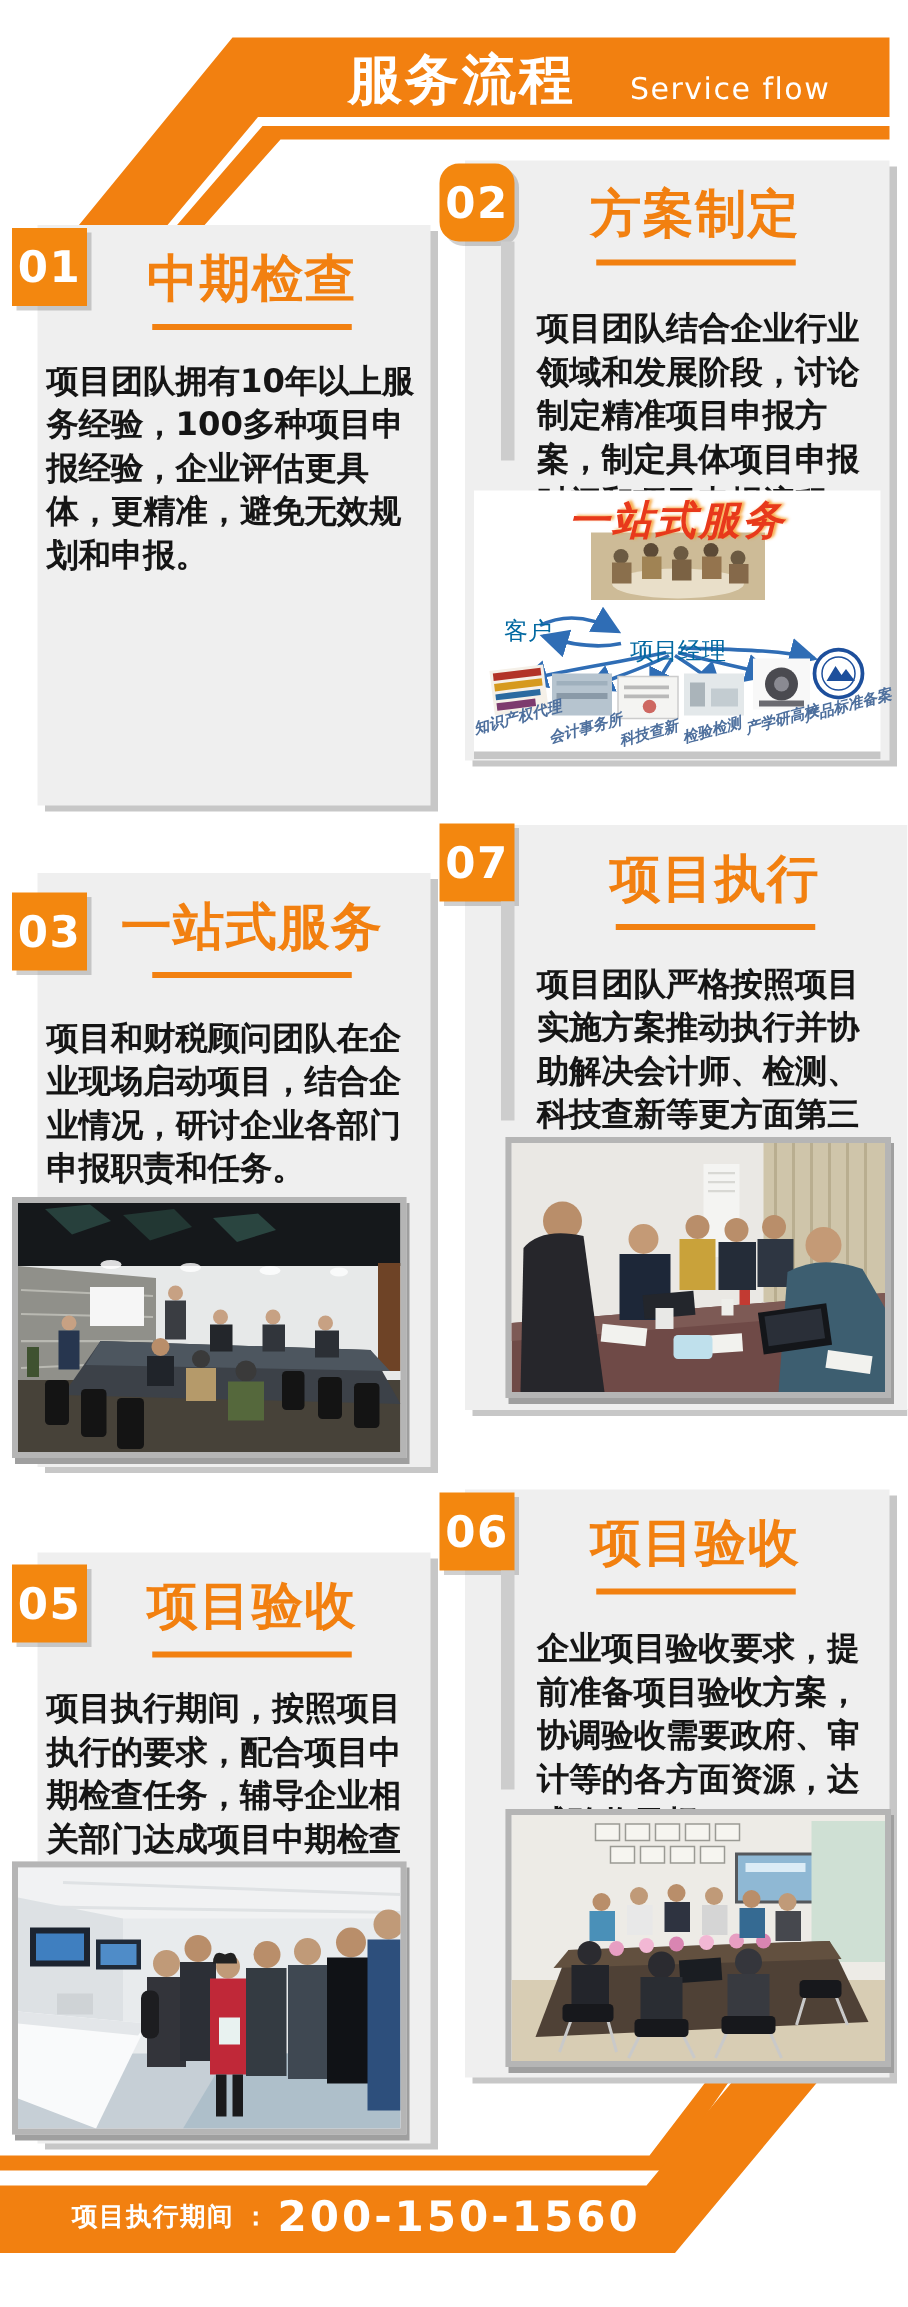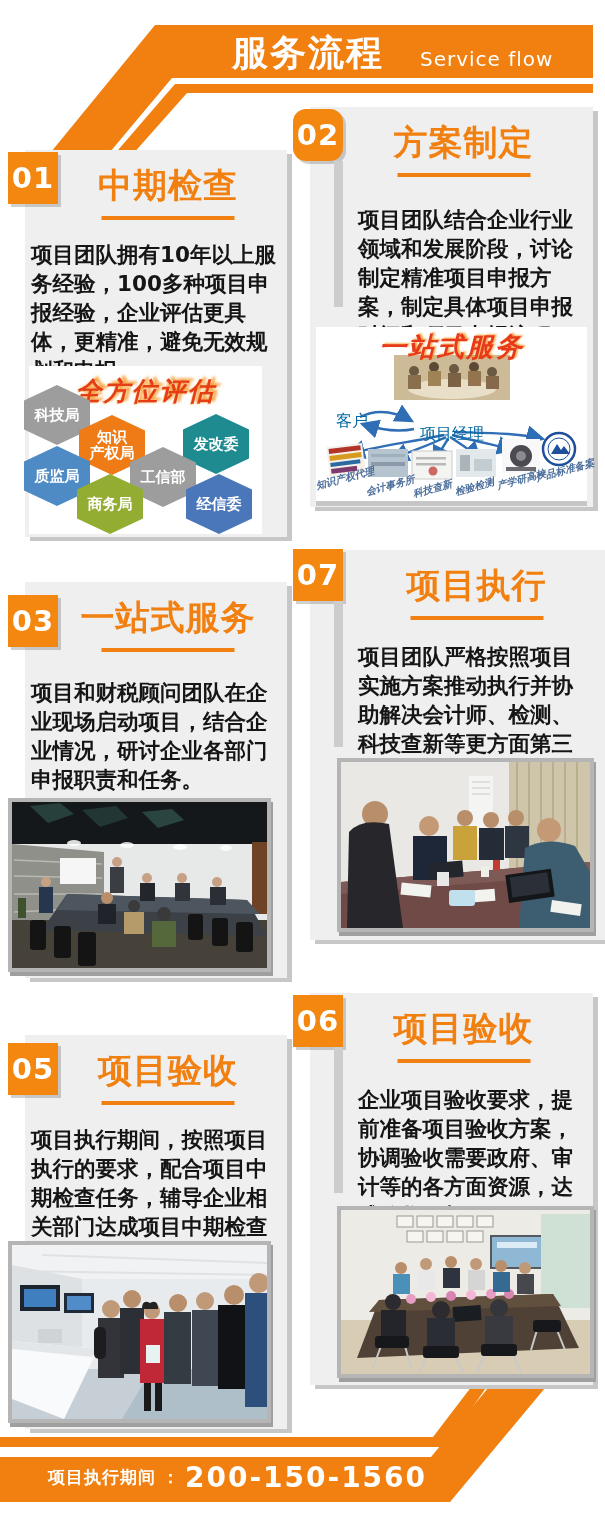--- a/index.html
+++ b/index.html
@@ -61,31 +61,20 @@
     <polygon points="155,25 593,25 593,78 172,78 110,152 51,152" fill="#f28010"></polygon>
     <polygon points="175,84 593,84 593,93 187,93 124,164 112,157" fill="#f28010"></polygon>
   </svg>
   <div class="hdr-zh">服务流程</div>
   <div class="hdr-en">Service flow</div>
 
   <div class="card" style="left:25px;top:150px;width:262px;height:387px;">
     <div class="title">中期检查</div>
     <div class="uline"></div>
     <div class="body" style="left:6px;top:90px;width:248px;">项目团队拥有10年以上服务经验，100多种项目申报经验，企业评估更具体，更精准，避免无效规划和申报。</div>
-    <div class="g1">
-      <div class="g1-title">全方位评估</div>
-      <div class="hex hx-gray" style="left:-5px;top:19px;">科技局</div>
-      <div class="hex hx-orange" style="left:50px;top:49px;">知识
-产权局</div>
-      <div class="hex hx-teal" style="left:154px;top:48px;">发改委</div>
-      <div class="hex hx-blue" style="left:-5px;top:80px;">质监局</div>
-      <div class="hex hx-gray" style="left:101px;top:81px;">工信部</div>
-      <div class="hex hx-olive" style="left:48px;top:108px;">商务局</div>
-      <div class="hex hx-steel" style="left:157px;top:108px;">经信委</div>
-    </div>
   </div>
   <div class="badge" style="left:8px;top:152px;">01</div>
 
   <div class="card" style="left:310px;top:107px;width:283px;height:400px;">
     <div class="title">方案制定</div>
     <div class="uline"></div>
     <div class="body" style="left:48px;top:98px;width:228px;">项目团队结合企业行业领域和发展阶段，讨论制定精准项目申报方案，制定具体项目申报时间和项目申报流程。</div>
 
     <div class="g2">
       <svg width="271" height="174" viewBox="0 0 271 174">

